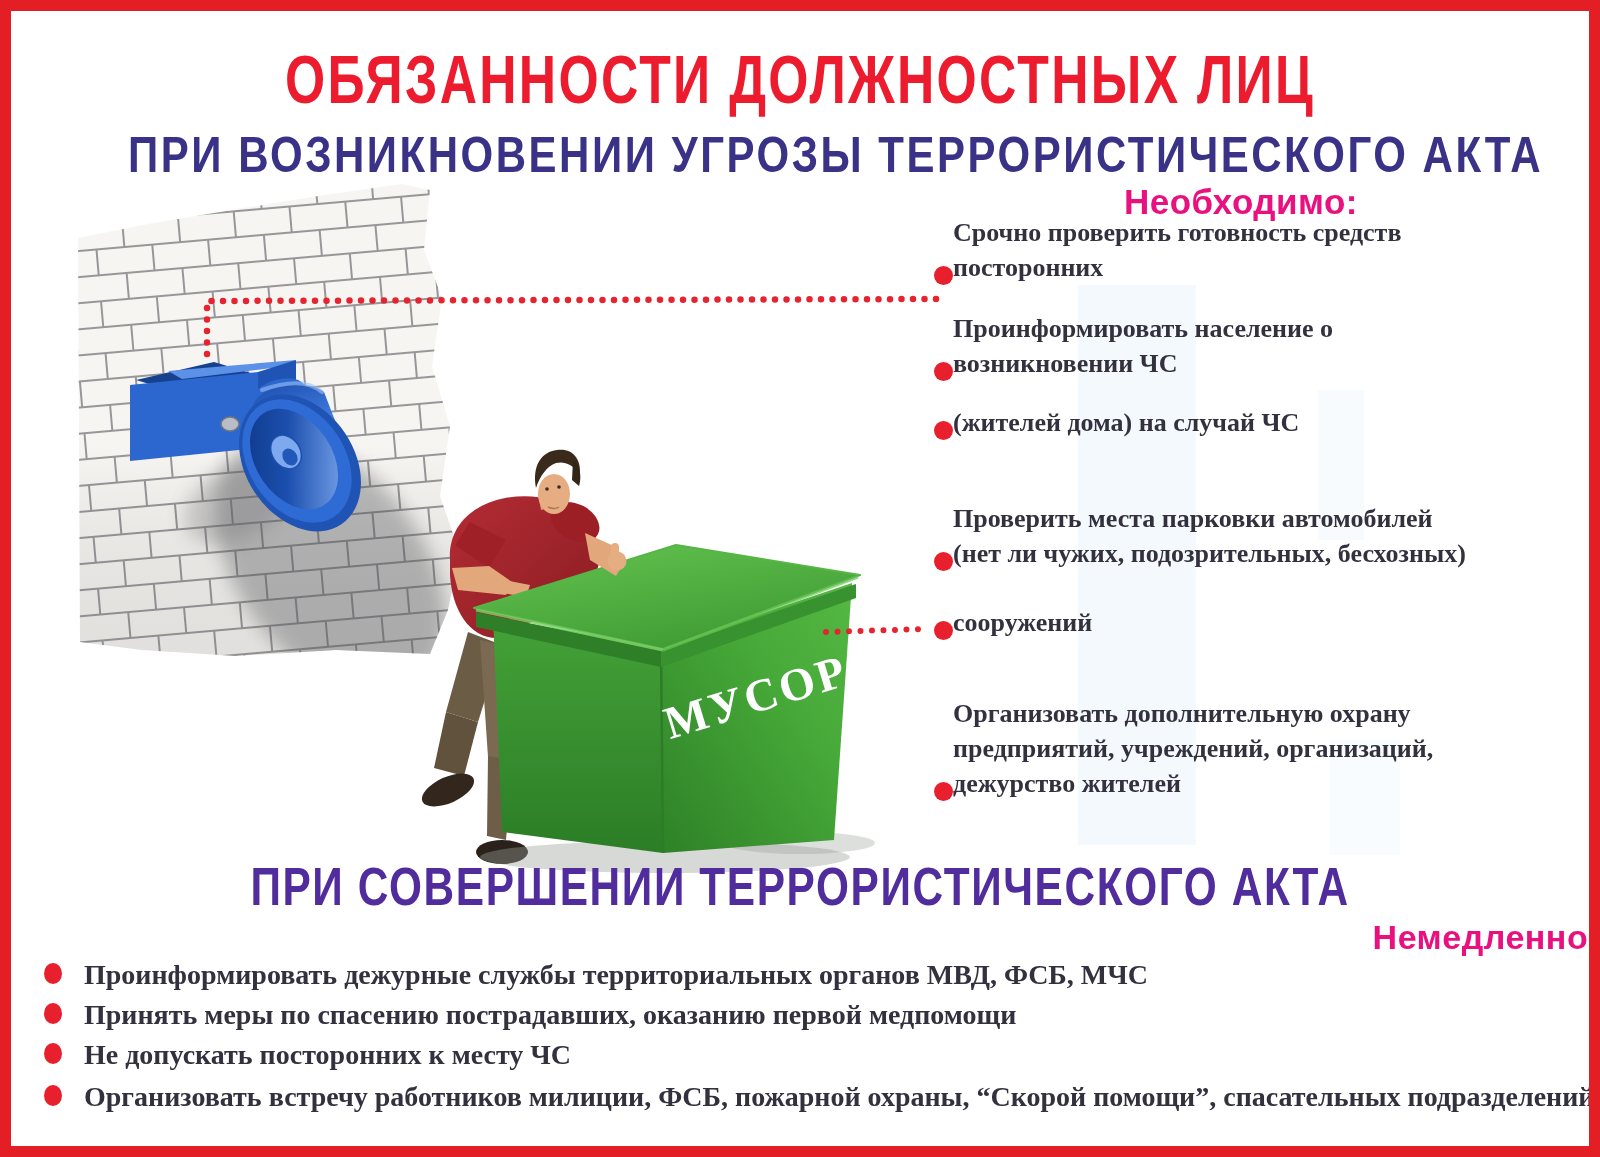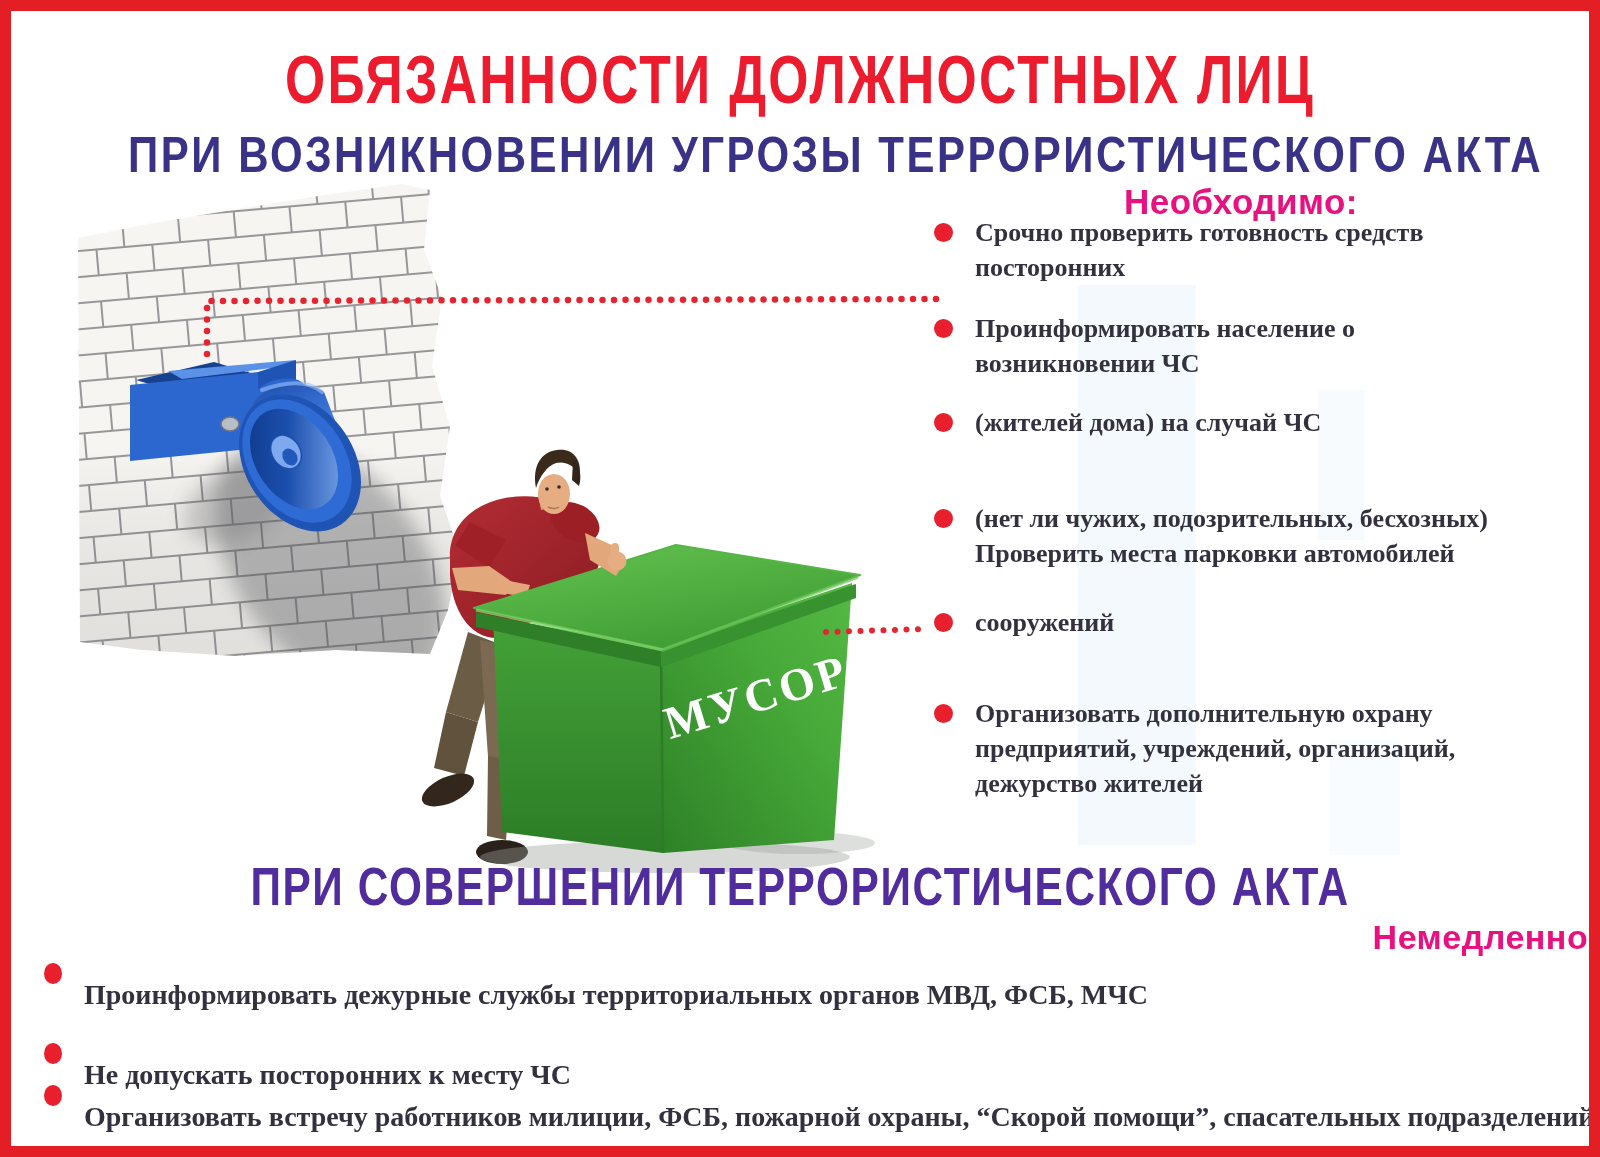--- a/index.html
+++ b/index.html
@@ -31,29 +31,29 @@
   .s2-heading{
     position:absolute;left:0;right:0;top:858px;text-align:center;white-space:nowrap;
     font-size:53px;line-height:58px;font-weight:900;letter-spacing:2px;
     color:var(--heading-purple,#512c9c);transform:scaleX(.8);z-index:5;
   }
   .s2-subheading{
     position:absolute;left:0;right:0;top:918px;text-align:right;
     font-size:34px;line-height:38px;font-weight:800;letter-spacing:.5px;
     color:var(--accent-pink,#e9117f);z-index:5;
   }
-  .s1-item{position:absolute;left:934px;display:flex;gap:22px;z-index:5;}
+  .s1-item{position:absolute;left:934px;display:flex;z-index:5;align-items:flex-end;}
   .s2-item{position:absolute;left:44px;display:flex;gap:22px;z-index:5;}
   .dot1{width:19px;height:19px;border-radius:50%;background:var(--bullet-red,#e8202d);margin-top:8px;flex:none;}
   .dot2{width:18px;height:21px;border-radius:50%;background:var(--bullet-red,#e8202d);margin-top:5px;flex:none;}
   .s1-text{font-family:"Liberation Serif","DejaVu Serif",serif;font-weight:700;
     font-size:26px;line-height:35px;color:var(--body-text,#33313e);}
   .s1-text div{white-space:nowrap;}
   .s2-text{font-family:"Liberation Serif","DejaVu Serif",serif;font-weight:700;
-    font-size:28px;line-height:34px;color:var(--body-text,#33313e);white-space:nowrap;margin-top:20px;}
+    font-size:28px;line-height:34px;color:var(--body-text,#33313e);white-space:nowrap;}
   .musor-label{font-family:"Liberation Serif","DejaVu Serif",serif;font-weight:700;
     letter-spacing:3px;fill:#ffffff;}
 </style>
 </head>
 <body>
 
 <div class="stage">
 
   <div class="band b1"></div>
   <div class="band b2"></div>
@@ -208,22 +208,22 @@
   </div>
   <div class="s1-item" style="top:405px">
     <span class="dot1"></span>
     <div class="s1-text">
       <div>(жителей дома) на случай ЧС</div>
     </div>
   </div>
   <div class="s1-item" style="top:501px">
     <span class="dot1"></span>
     <div class="s1-text">
+      <div>Проверить места парковки автомобилей</div>
       <div>(нет ли чужих, подозрительных, бесхозных)</div>
-      <div>Проверить места парковки автомобилей</div>
     </div>
   </div>
   <div class="s1-item" style="top:605px">
     <span class="dot1"></span>
     <div class="s1-text">
       <div>сооружений</div>
     </div>
   </div>
   <div class="s1-item" style="top:696px">
     <span class="dot1"></span>
@@ -234,20 +234,24 @@
     </div>
   </div>
 
   <div class="s2-heading">ПРИ СОВЕРШЕНИИ ТЕРРОРИСТИЧЕСКОГО АКТА</div>
   <div class="s2-subheading">Немедленно:</div>
 
   <div class="s2-item" style="top:958px">
     <span class="dot2"></span>
     <div class="s2-text">Проинформировать дежурные службы территориальных органов МВД, ФСБ, МЧС</div>
   </div>
+  <div class="s2-item" style="top:998px">
+    <span class="dot2"></span>
+    <div class="s2-text">Принять меры по спасению пострадавших, оказанию первой медпомощи</div>
+  </div>
   <div class="s2-item" style="top:1038px">
     <span class="dot2"></span>
     <div class="s2-text">Не допускать посторонних к месту ЧС</div>
   </div>
   <div class="s2-item" style="top:1080px">
     <span class="dot2"></span>
     <div class="s2-text">Организовать встречу работников милиции, ФСБ, пожарной охраны, “Скорой помощи”, спасательных подразделений МЧС</div>
   </div>
 
   <div class="frame"></div>

